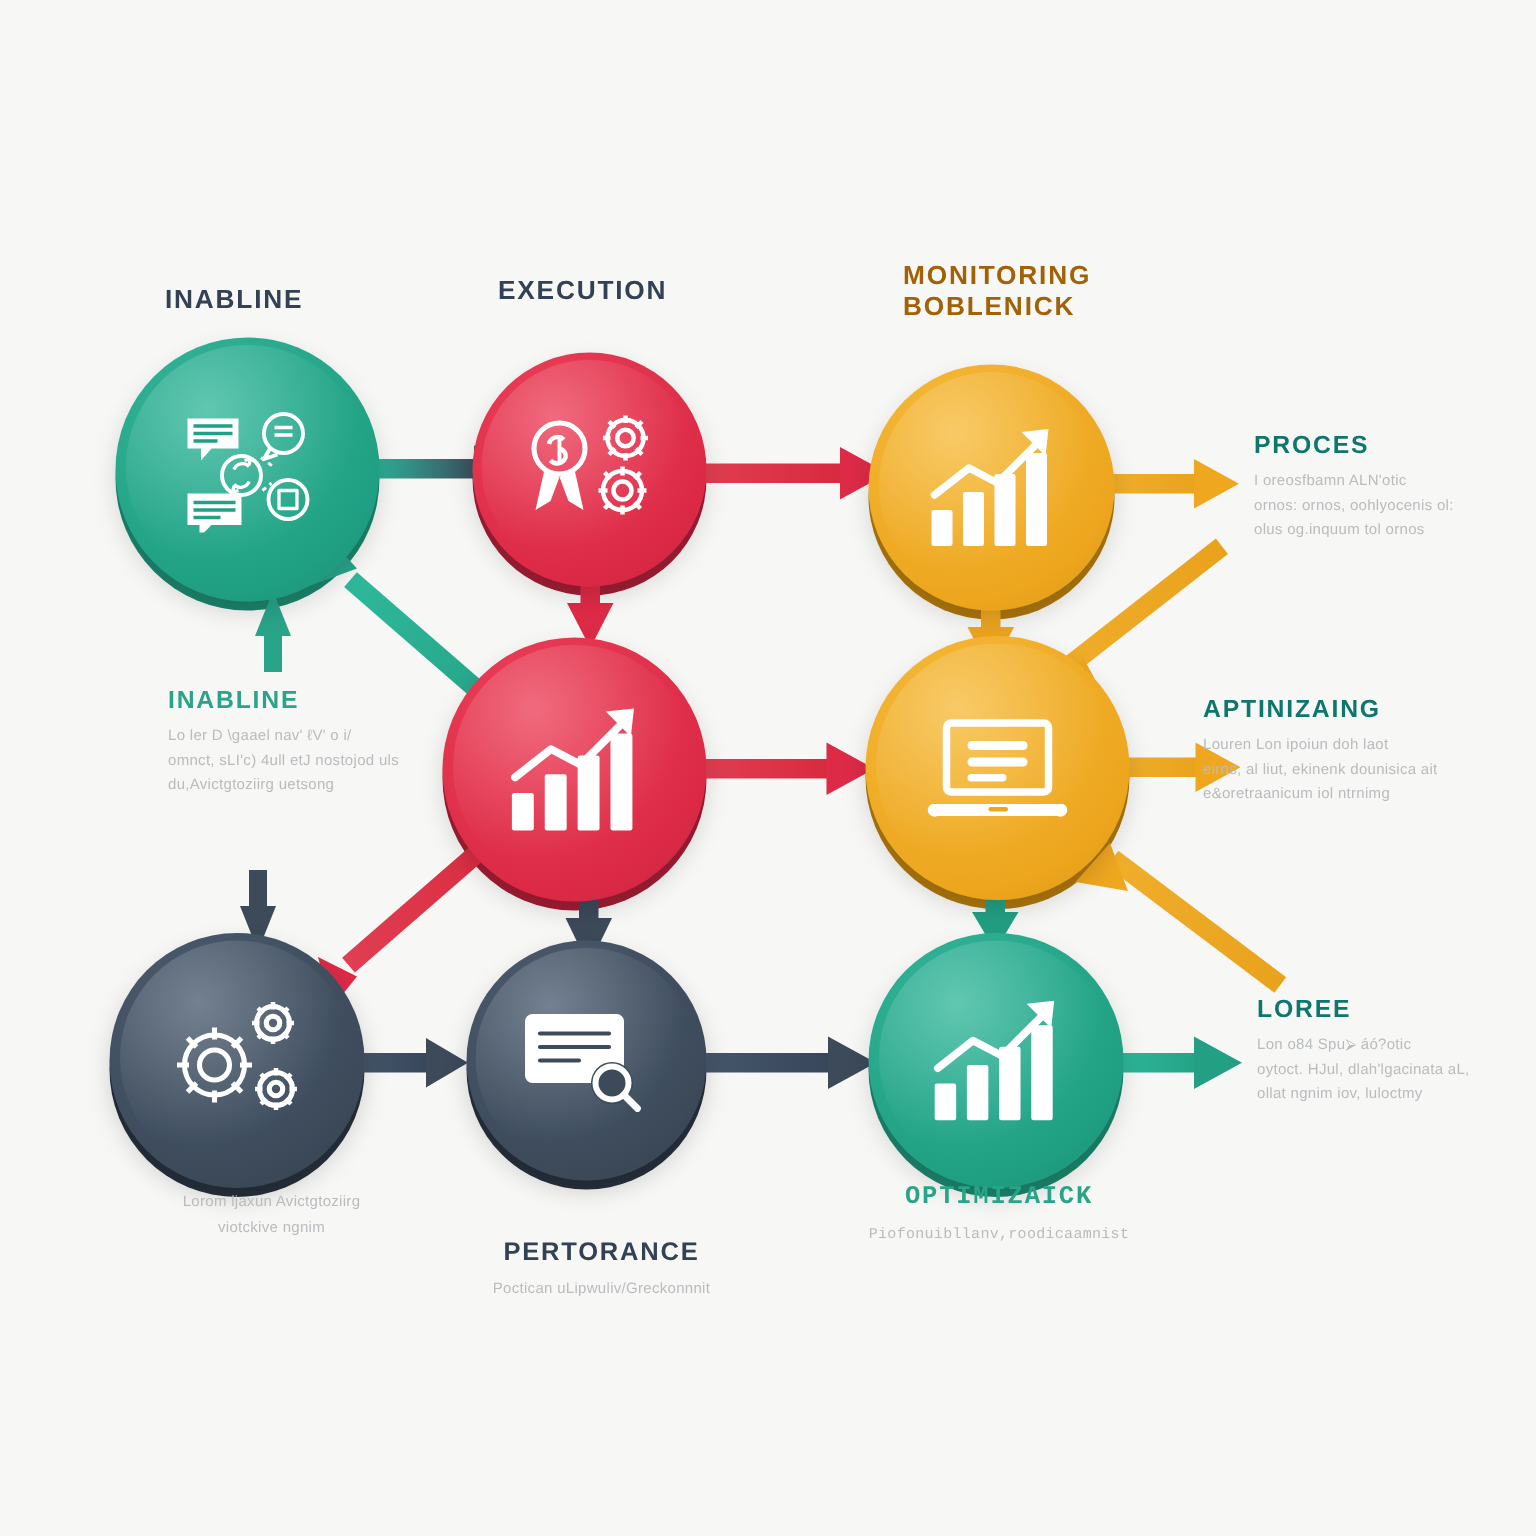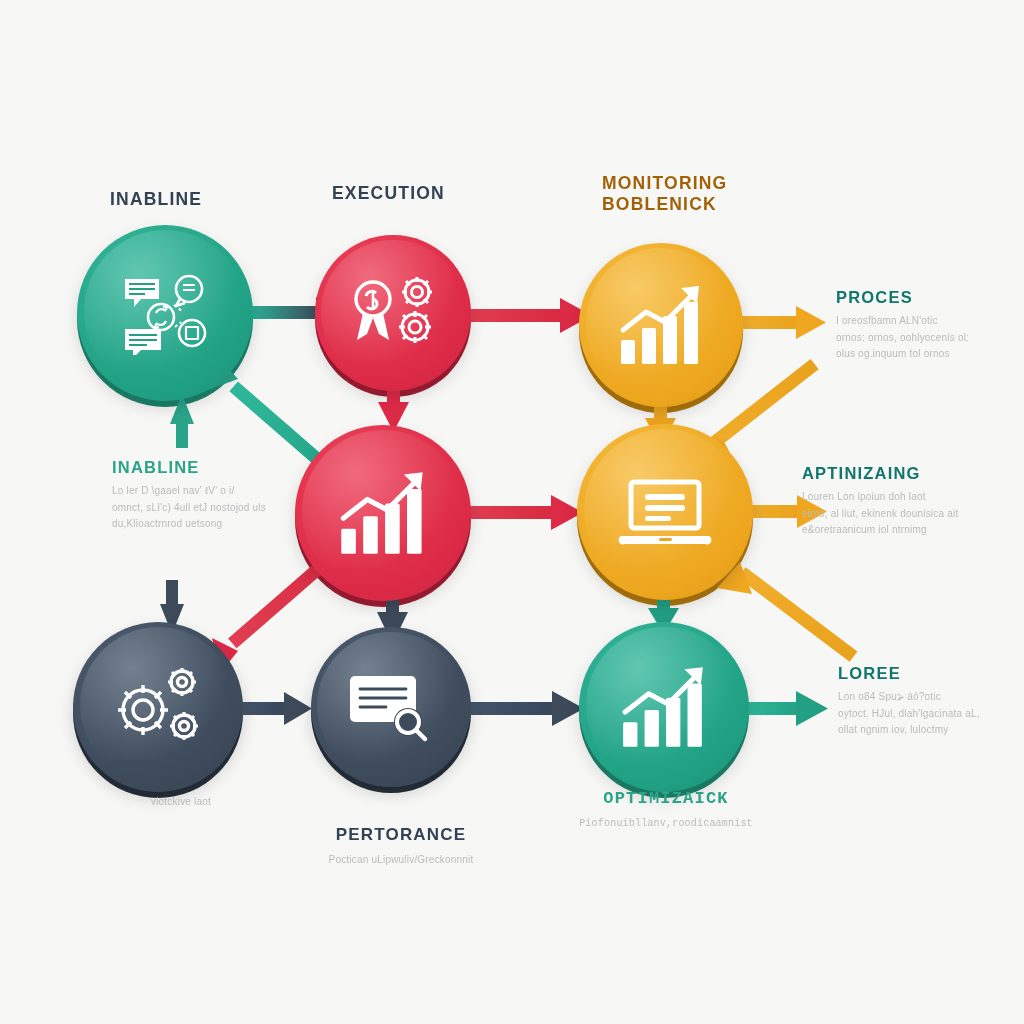--- a/index.html
+++ b/index.html
@@ -342,21 +342,21 @@
 
   <div class="label" style="left:602px;top:174px;width:220px;">
     <p class="h h-top c-red" style="margin-bottom:2px;">MONITORING</p>
     <p class="h h-top c-red">BOBLENICK</p>
   </div>
 
   <div class="label" style="left:112px;top:458px;width:210px;">
     <p class="h h-side c-green">INABLINE</p>
     <p class="body">Lo ler D \gaael nav' ℓV' o i/</p>
     <p class="body">omnct, sLI'c) 4ull etJ nostojod uls</p>
-    <p class="body">du,Klioactrnrod uetsong</p>
+    <p class="body">du,Avictgtoziirg uetsong</p>
   </div>
 
   <div class="label" style="left:836px;top:288px;width:180px;">
     <p class="h h-side c-amber">PROCES</p>
     <p class="body">I oreosfbamn ALN'otic</p>
     <p class="body">ornos: ornos, oohlyocenis ol:</p>
     <p class="body">olus og.inquum tol ornos</p>
   </div>
 
   <div class="label" style="left:802px;top:464px;width:210px;">
@@ -367,21 +367,22 @@
   </div>
 
   <div class="label" style="left:838px;top:664px;width:190px;">
     <p class="h h-side c-amber">LOREE</p>
     <p class="body">Lon o84 Spu⮚ áó?otic</p>
     <p class="body">oytoct. HJul, dlah'lgacinata aL,</p>
     <p class="body">ollat ngnim iov, luloctmy</p>
   </div>
 
   <div class="label center" style="left:56px;top:794px;width:250px;">
-    <p class="body">viotckive laot</p>
+    <p class="body">Lorom ljaxun Avictgtoziirg</p>
+    <p class="body">viotckive ngnim</p>
   </div>
 
   <div class="label center" style="left:291px;top:790px;width:220px;margin-top:36px;">
     <p class="h h-bottom c-navy">PERTORANCE</p>
     <p class="body">Poctican uLipwuliv/Greckonnnit</p>
   </div>
 
   <div class="label center" style="left:556px;top:790px;width:220px;font-family:Liberation Mono, monospace;">
     <p class="h h-bottom c-green">OPTIMIZAICK</p>
     <p class="body">Piofonuibllanv,roodicaamnist</p>

